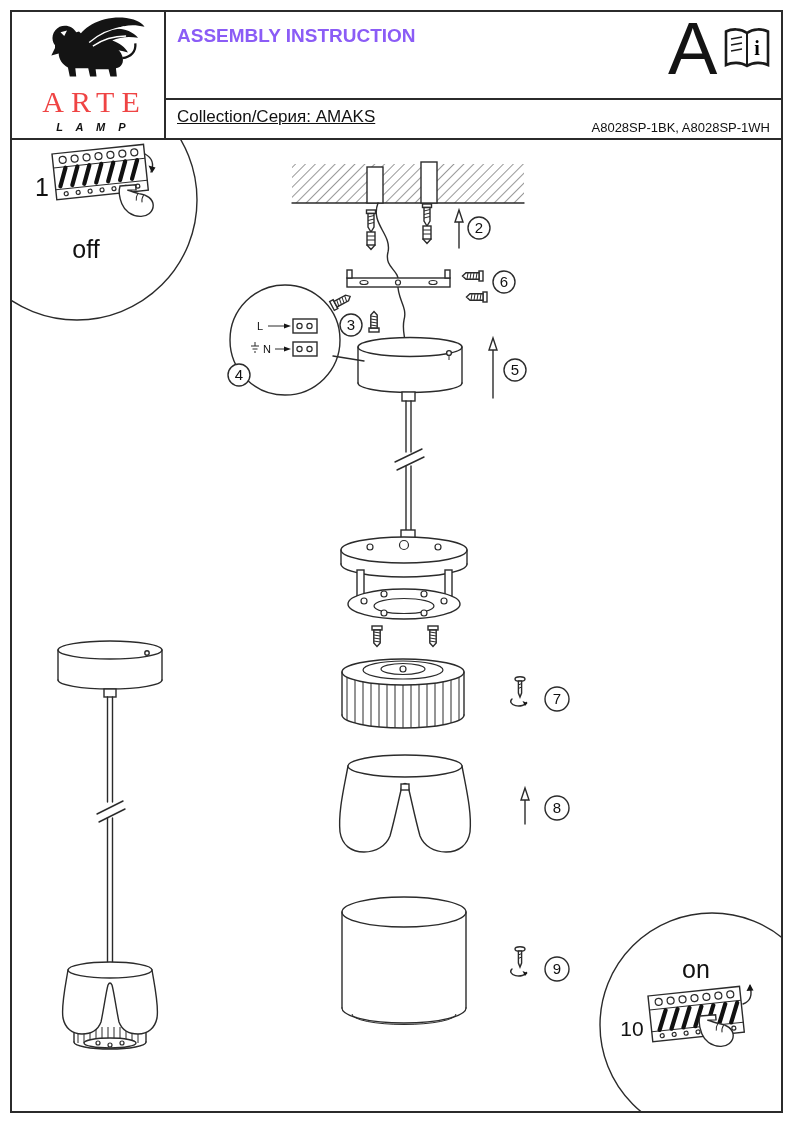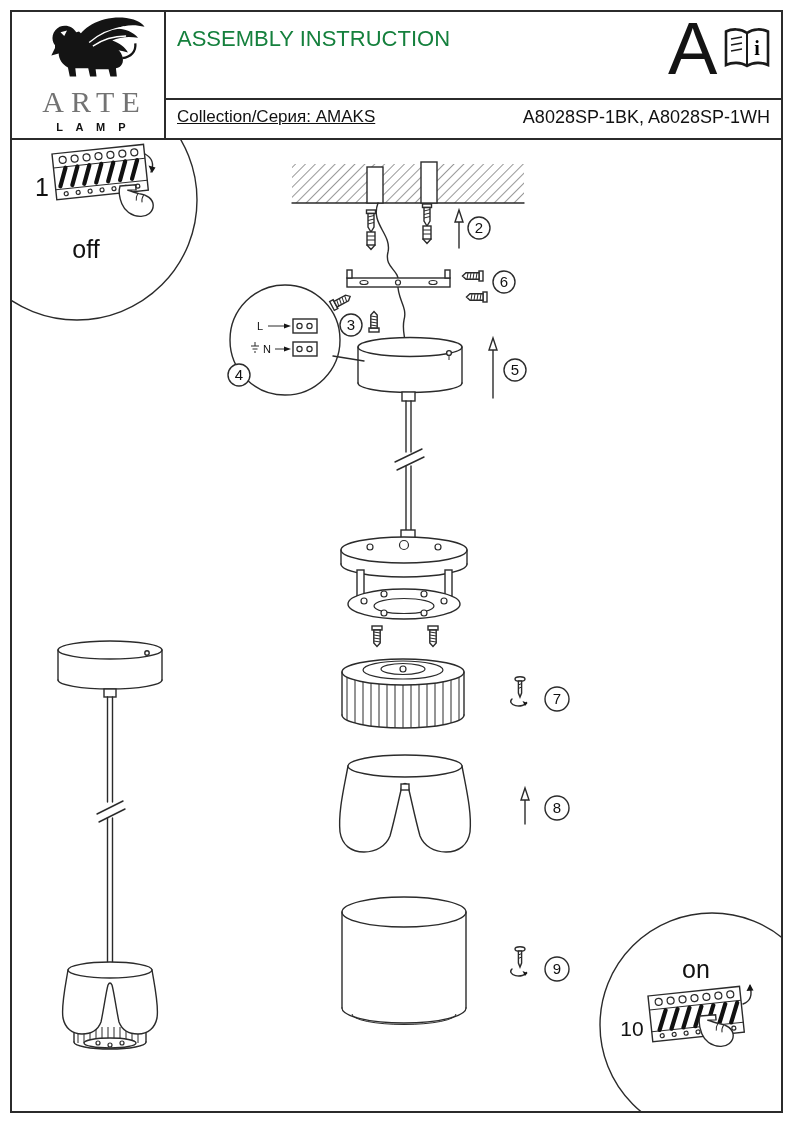--- a/index.html
+++ b/index.html
@@ -9,31 +9,31 @@
           font-family:"Liberation Sans", sans-serif; color:#111; }
   .frame { position:absolute; left:10px; top:10px; width:773px; height:1103px;
            border:2px solid #2b2b2b; z-index:6; pointer-events:none; }
   .v-div  { position:absolute; left:164px; top:10px;  width:2px;  height:130px; background:#2b2b2b; z-index:6; }
   .h-div1 { position:absolute; left:164px; top:98px;  width:619px; height:2px;  background:#2b2b2b; z-index:6; }
   .h-div2 { position:absolute; left:10px;  top:138px; width:773px; height:2px;  background:#2b2b2b; z-index:6; }
 
   .brand { position:absolute; left:22px; top:12px; width:138px; text-align:center; }
   .lion  { display:block; width:114px; height:72px; margin:0 auto; }
   .brand-name { font-family:"Liberation Serif", serif; font-size:30px; letter-spacing:7px;
-                margin-left:7px; margin-top:1px; color:#737373; }
-  .brand-sub  { font-size:11px; font-weight:bold; letter-spacing:5px; margin-left:5px; margin-top:2px; }
+                margin-left:7px; margin-top:1px; color:#ef4444; }
+  .brand-sub  { font-size:11px; font-weight:bold; letter-spacing:5px; margin-left:5px; margin-top:2px;font-style:italic; }
 
   .titles { position:absolute; left:177px; top:21px; }
-  .title-line { font-size:22px; font-weight:normal; line-height:1.6; color:#15803d; }
+  .title-line { font-size:19px; font-weight:bold; line-height:1.6; color:#8b5cf6; }
 
   .format-letter { position:absolute; left:668px; top:6px; font-size:74px; color:#141414; }
   .book-icon { position:absolute; left:722px; top:26px; width:50px; height:47px; }
 
   .collection { position:absolute; left:177px; top:107px; font-size:17px;text-decoration:underline; }
-  .models     { position:absolute; right:23px; top:107px; font-size:18px; }
+  .models     { position:absolute; right:23px; top:120px; font-size:13px; }
 
   svg.diagram { position:absolute; left:12px; top:140px; z-index:1; }
   .ln   { fill:none; stroke:#2b2b2b; stroke-width:1.4; stroke-linecap:round; }
   .lnt  { fill:none; stroke:#2b2b2b; stroke-width:1; }
   .fillw{ fill:#fff; stroke:#2b2b2b; stroke-width:1.4; }
   .lnc  { fill:#fff; stroke:#2b2b2b; stroke-width:1.2; }
   .blk  { fill:#151515; stroke:none; }
   .lever{ stroke:#111; stroke-width:4.2; stroke-linecap:round; }
   .diagram text { font-family:"Liberation Sans", sans-serif; fill:#111; text-anchor:middle; }
   .step { font-size:15px; }

